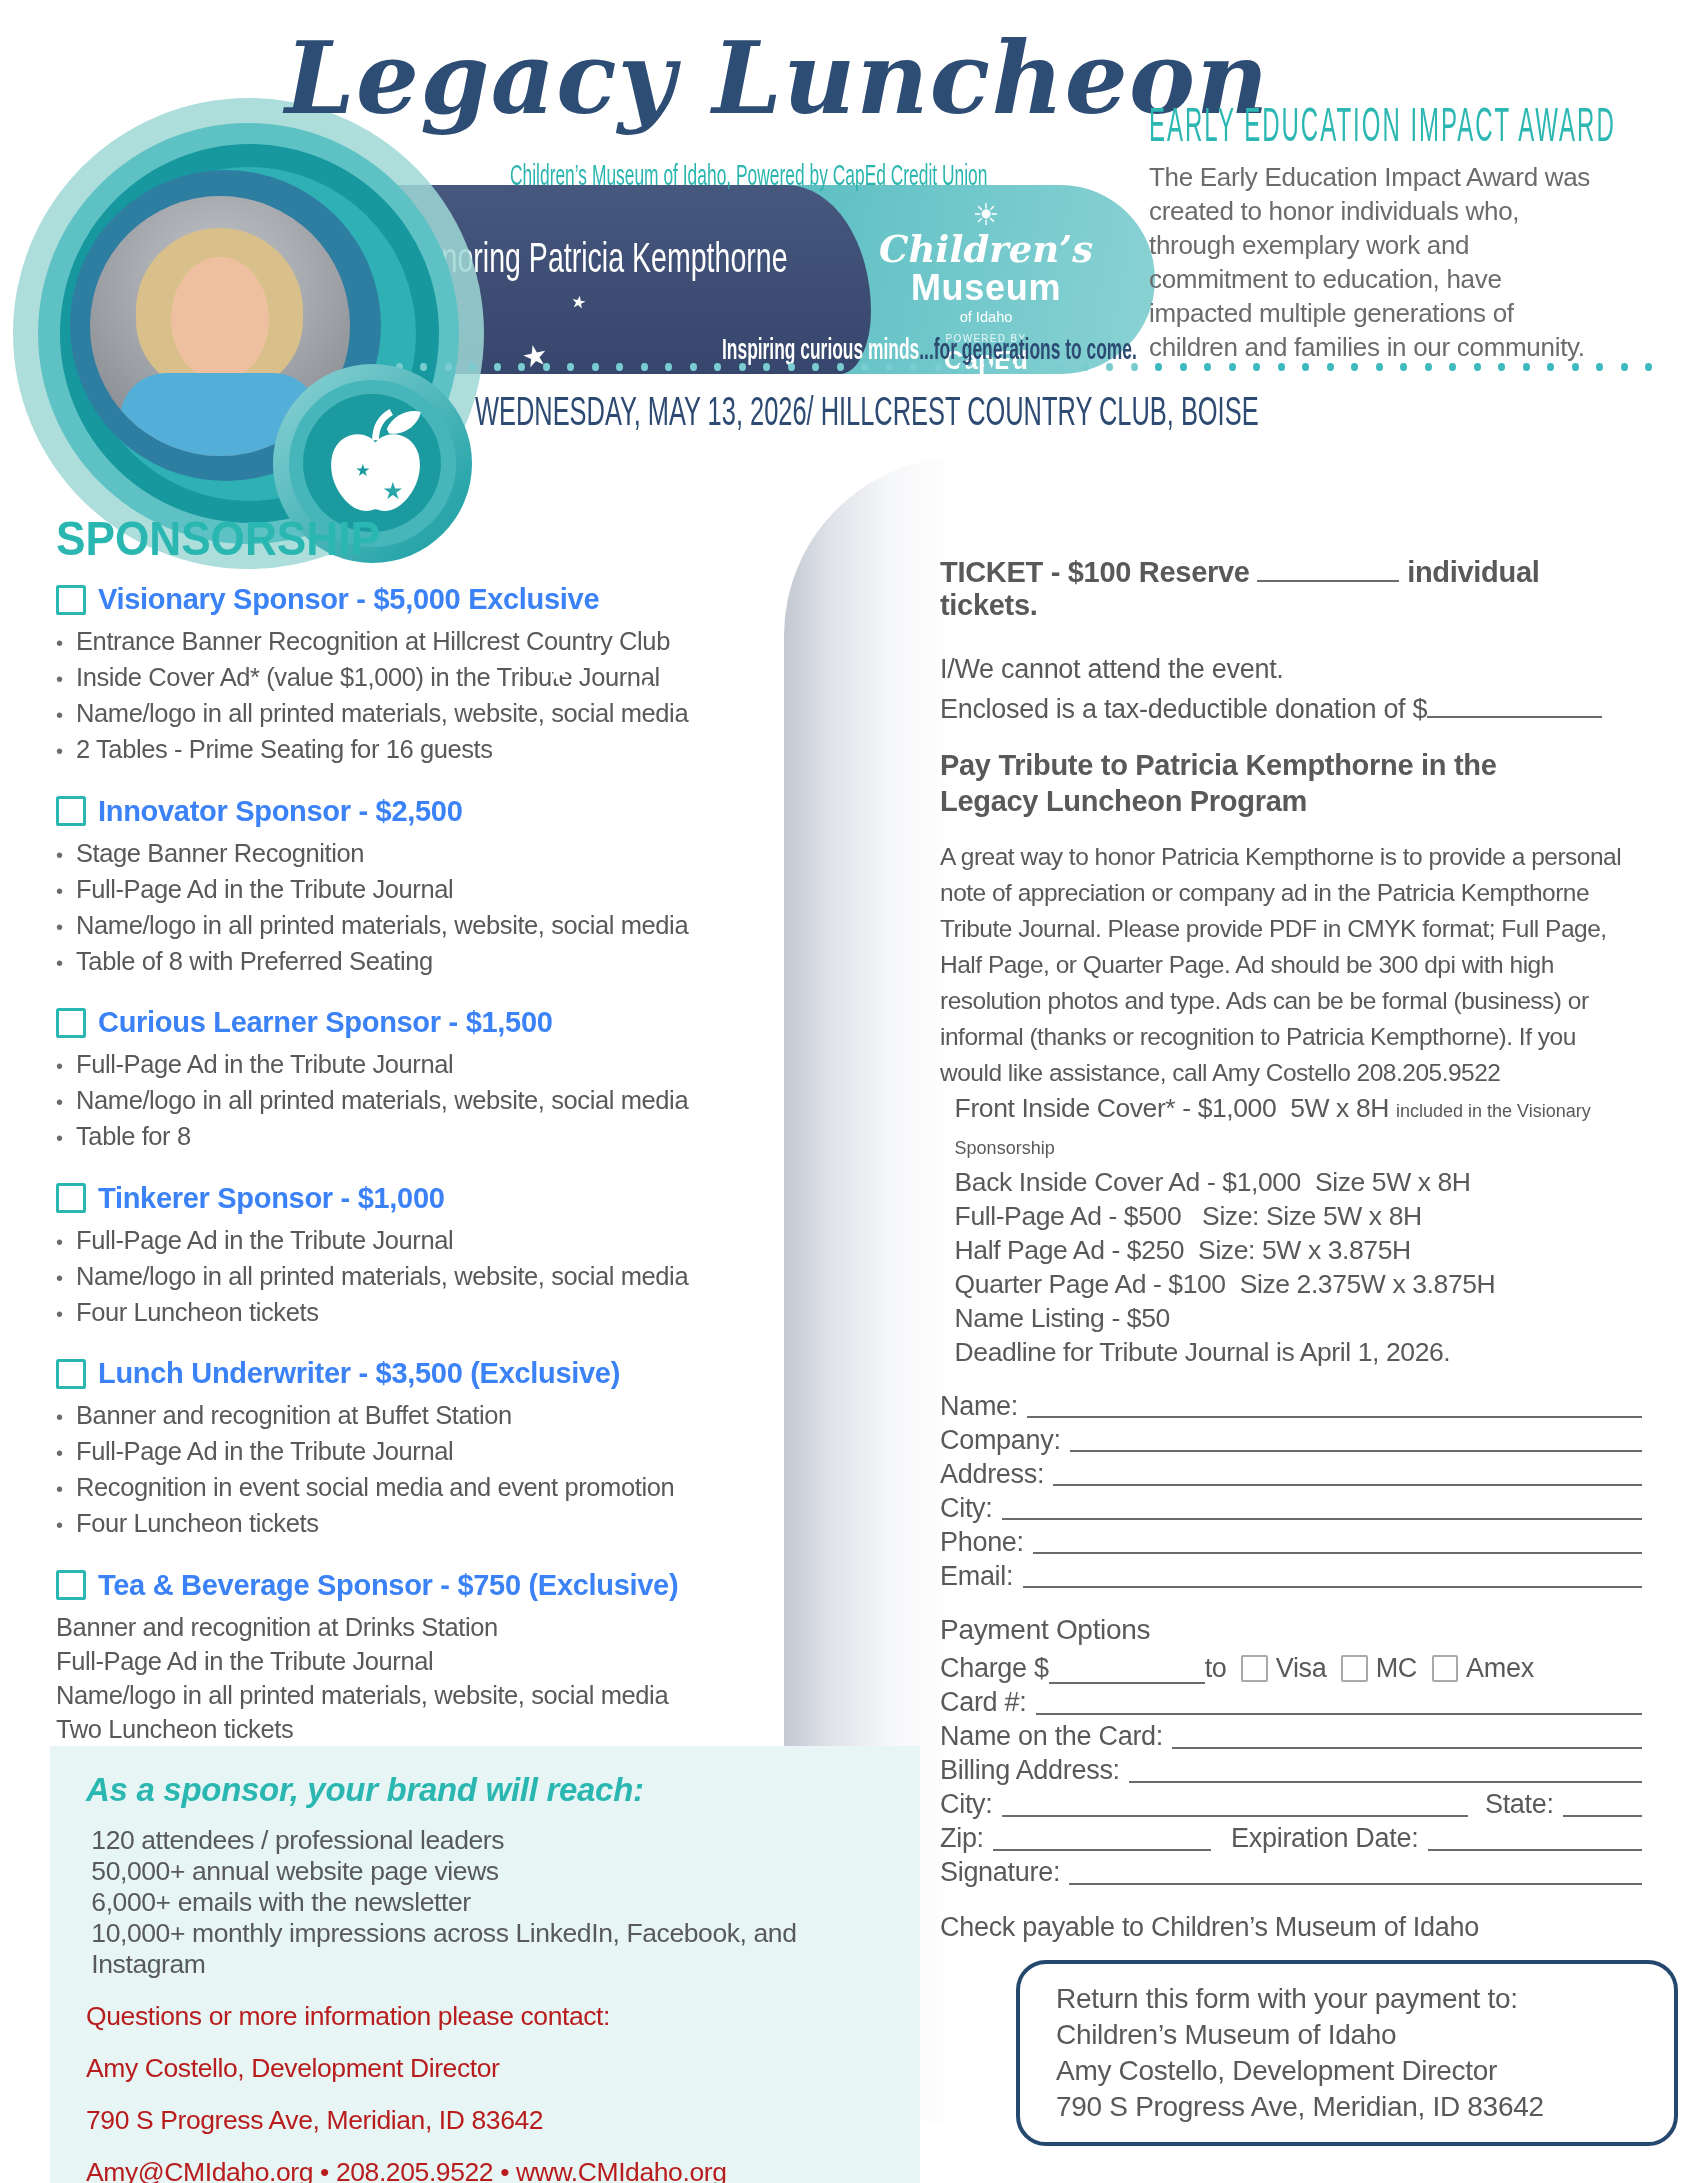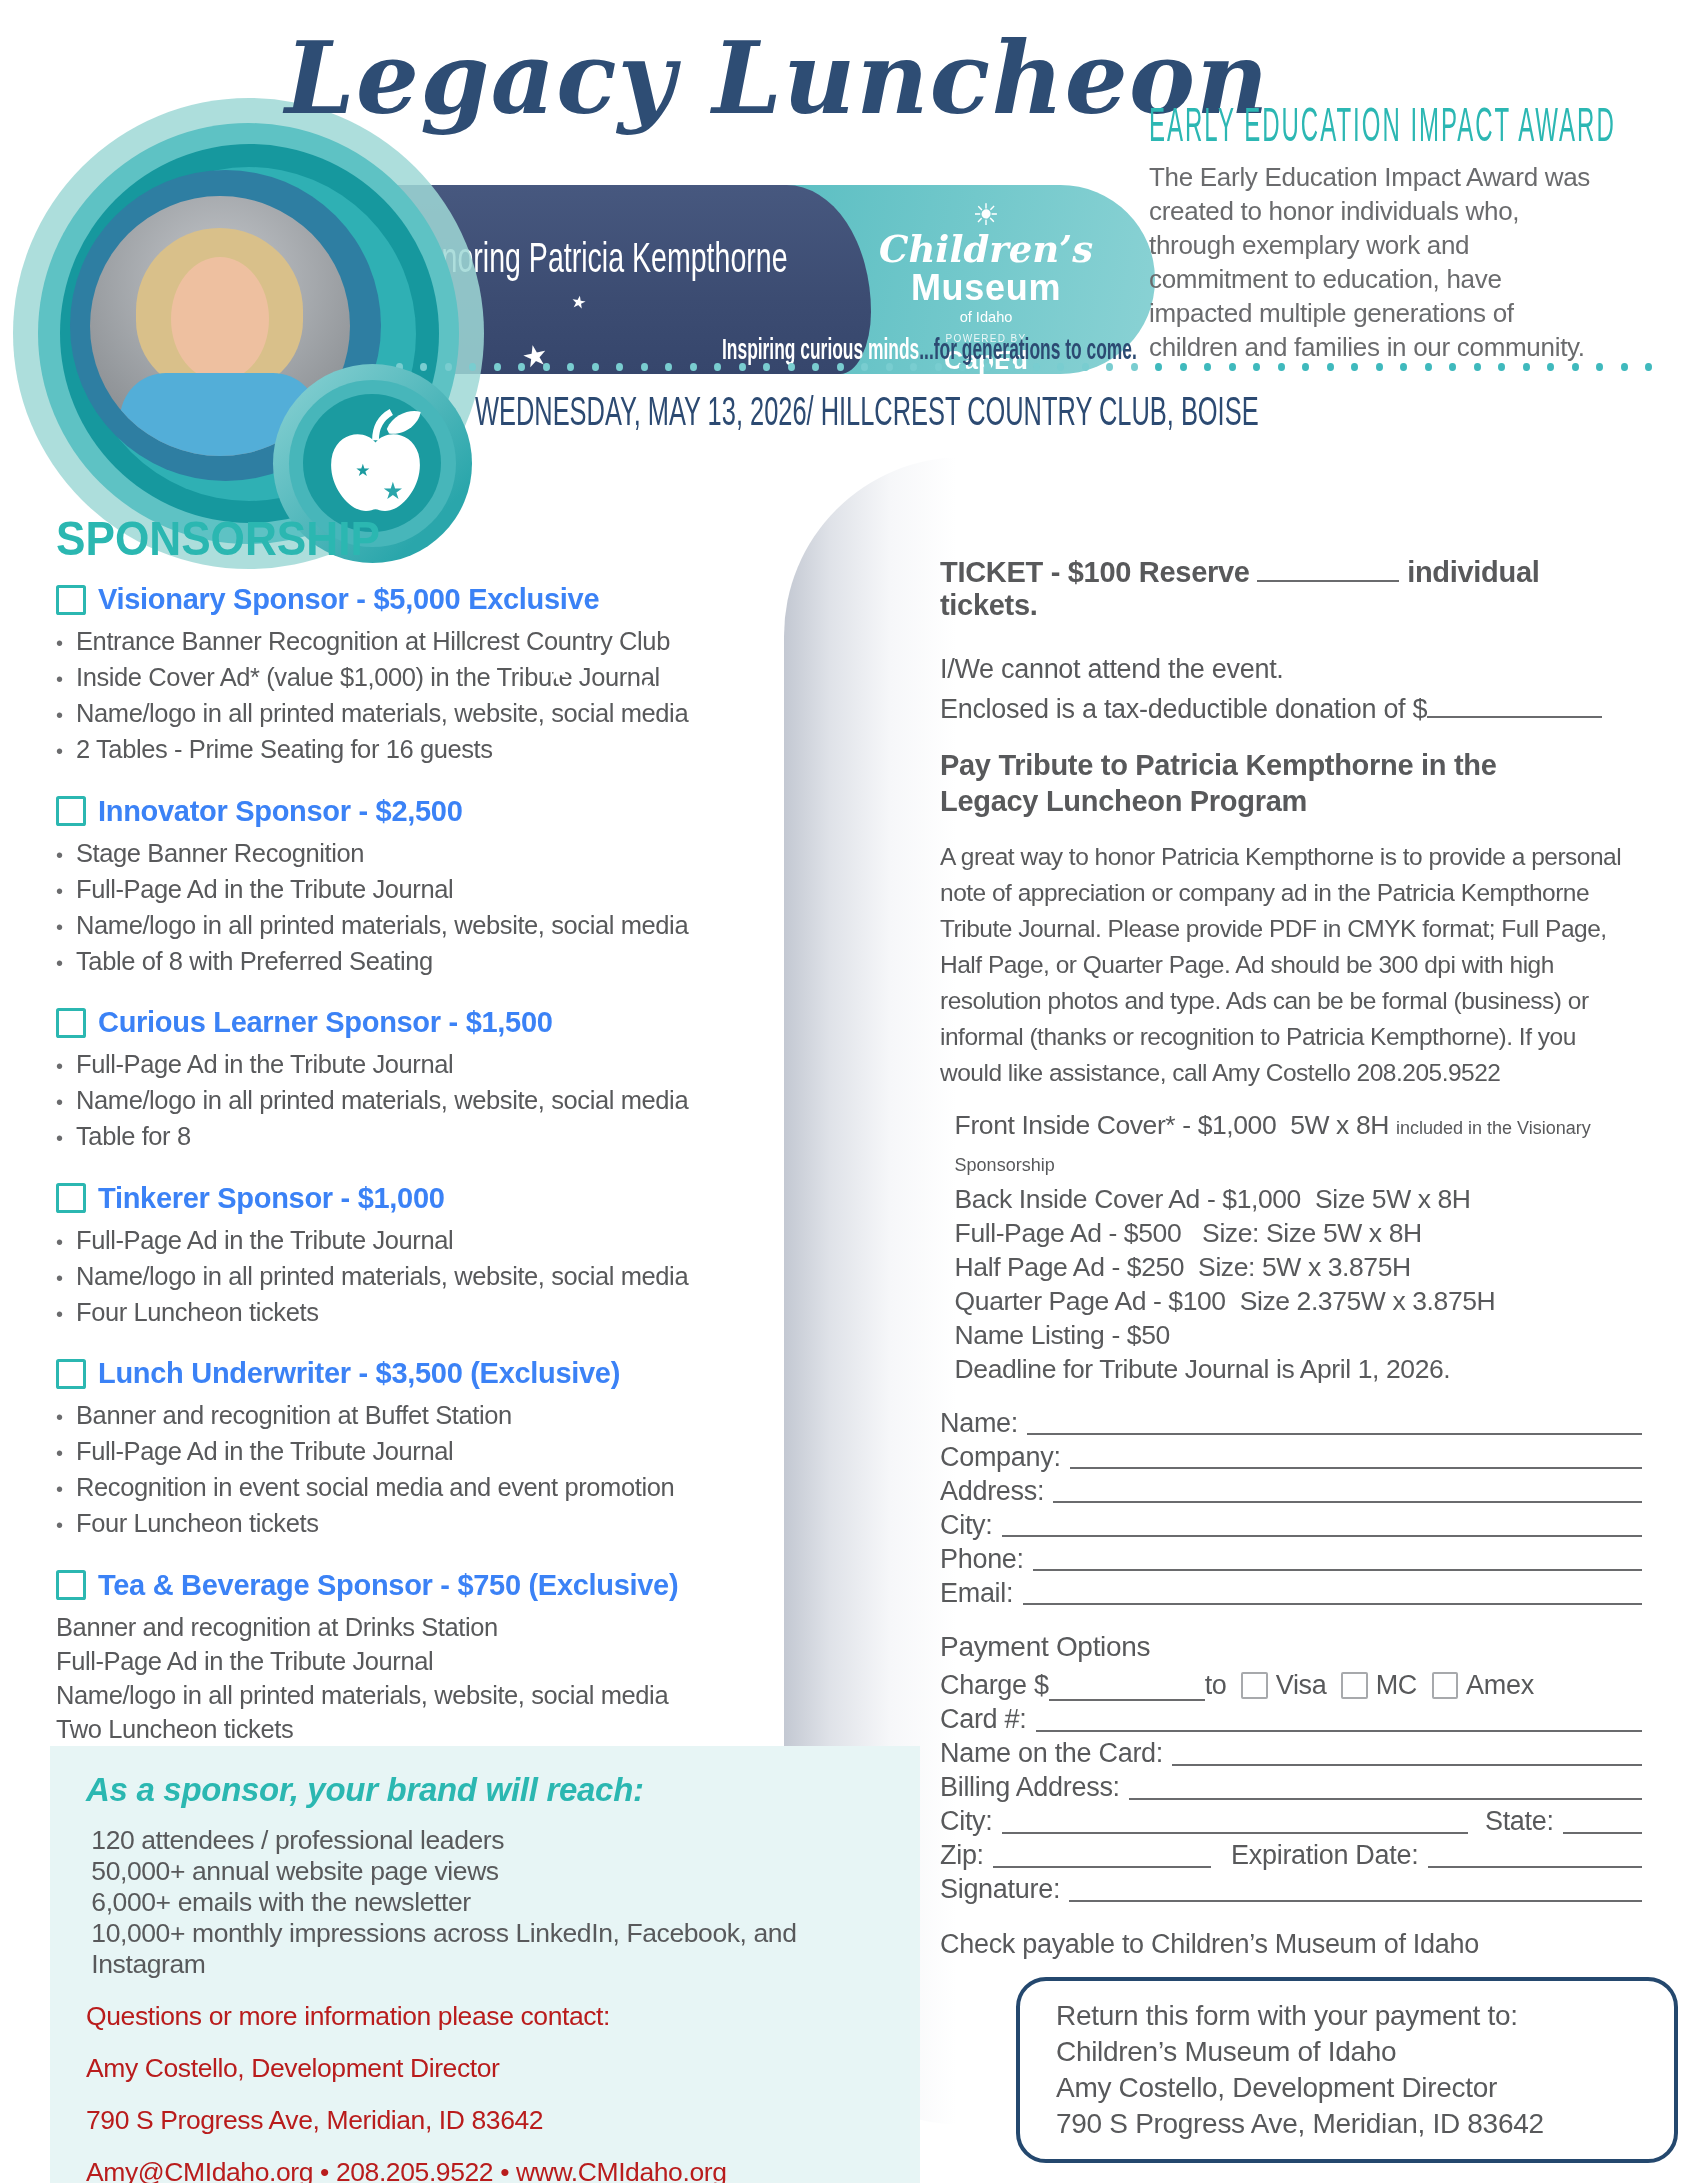--- a/index.html
+++ b/index.html
@@ -78,21 +78,21 @@
   .card{left:784px;top:457px;width:902px;height:1668px;z-index:0;
         background:linear-gradient(90deg,#c3c8d2 0px,#dfe2e8 46px,#f6f7f9 106px,#ffffff 172px);
         border-radius:179px 0 0 179px;}
   .rightcol{left:940px;top:556px;width:702px;z-index:4;font-size:26px;letter-spacing:-0.3px;color:#58595b;}
   .blank{display:inline-block;border-bottom:2px solid #6a6b6d;height:24px;vertical-align:baseline;}
   .t-ticket{font-size:29px;font-weight:700;}
   .t-cannot{margin-top:32px;font-size:27px;}
   .t-donation{margin-top:6.6px;font-size:27px;}
   .t-tribute{margin-top:22.5px;font-size:29px;font-weight:700;line-height:36px;width:662px;}
   .t-para{margin-top:20px;font-size:24.5px;line-height:36px;letter-spacing:-0.5px;}
-  .t-ads{margin-top:17px;padding-left:14.6px;}
+  .t-ads{padding-left:14.6px;}
   .ad-line{font-size:26.5px;line-height:34px;white-space:pre-wrap;letter-spacing:-0.4px;}
   .ad-note{font-size:18px;letter-spacing:0;}
   .t-form{margin-top:18.5px;}
   .frow{display:flex;align-items:flex-end;height:34px;font-size:27px;}
   .fl{flex:1;border-bottom:2px solid #6a6b6d;margin:0 0 3.3px 9.3px;}
   .fl.short{flex:0 0 79px;}
   .fl.med{flex:0 0 218px;}
   .t-pay{margin-top:22.5px;font-size:28px;}
   .crow{display:flex;align-items:flex-end;height:34px;font-size:27px;margin-top:4px;}
   .cbox{width:22.5px;height:22.5px;border:2px solid #a7a9ac;border-radius:2px;margin:0 8px 2.6px 14.6px;background:#fff;flex:0 0 auto;}
@@ -102,20 +102,21 @@
   .return-box div{font-size:28px;line-height:36px;letter-spacing:-0.3px;}
 </style>
 </head>
 <body>
 
 <div id="page">
 
   <div class="abs card"></div>
 
   <div class="abs script-title">Legacy Luncheon</div>
+  <div class="abs subtitle"><span class="cond" style="transform:scaleX(.6);">Children’s Museum of Idaho, Powered by CapEd Credit Union</span></div>
   <div class="abs award-title"><span class="cond" style="transform:scaleX(.5);">EARLY EDUCATION IMPACT AWARD</span></div>
   <div class="abs award-body">The Early Education Impact Award was created to honor individuals who, through exemplary work and commitment to education, have impacted multiple generations of children and families in our community.</div>
 
   <div class="abs banner">
     <div class="banner-navy"></div>
     <div class="honoring">
       <span class="cond" style="transform:scaleX(.68);">
         <span>Honoring</span>&nbsp;<span class="hn">Patricia Kempthorne</span>
       </span>
     </div>

